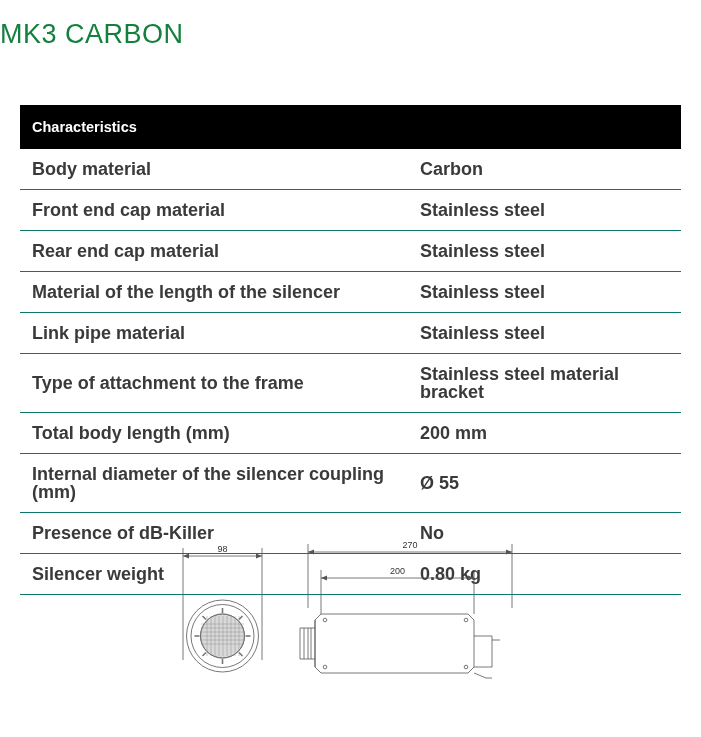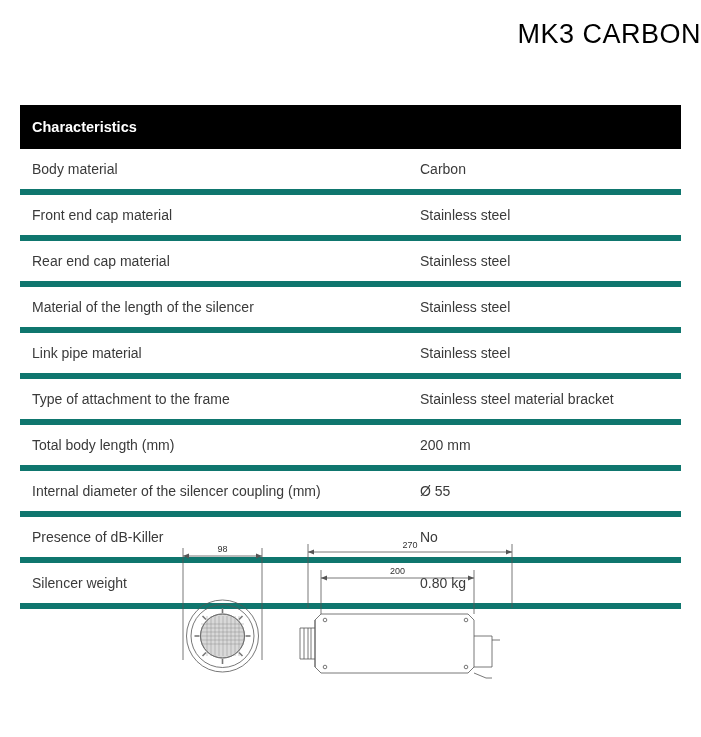--- a/index.html
+++ b/index.html
@@ -9,24 +9,24 @@
   }
   body {
     width: 701px;
     height: 737px;
     font-family: "Liberation Sans", sans-serif;
     color: #333333;
     position: relative;
     overflow: hidden;
   }
   .page-title {
-    text-align: right;
+    text-align: left;
     font-size: 27px;
     font-weight: 400;
-    color: #000000;
+    color: #15803d;
     letter-spacing: 0.5px;
     margin: 0;
     padding-top: 16px;
     line-height: 36px;
   }
   .spec-table {
     width: 661px;
     margin: 53px auto 0 auto;
     border-collapse: collapse;
     table-layout: fixed;
@@ -34,25 +34,25 @@
   .spec-table thead th {
     background: #000000;
     color: #ffffff;
     font-size: 14.5px;
     font-weight: bold;
     text-align: left;
     padding: 13px 12px 13px 12px;
     line-height: 18px;
   }
   .spec-table tbody td {
-    font-size: 14px;
-    font-weight: 400;
+    font-size: 18px;
+    font-weight: 700;
     color: #3a3a3a;
     padding: 11px 0 11px 12px;
-    border-bottom: 6px solid #0f766e;
+    border-bottom: 1px solid #0f766e;
     line-height: 18px;
     vertical-align: middle;
   }
   .spec-table tbody tr td.value-cell {
     padding-left: 0;
     margin-top: 16px;
   }
   .spec-table col.label-col { width: 400px; }
   .spec-table col.value-col { width: 261px; }
 

